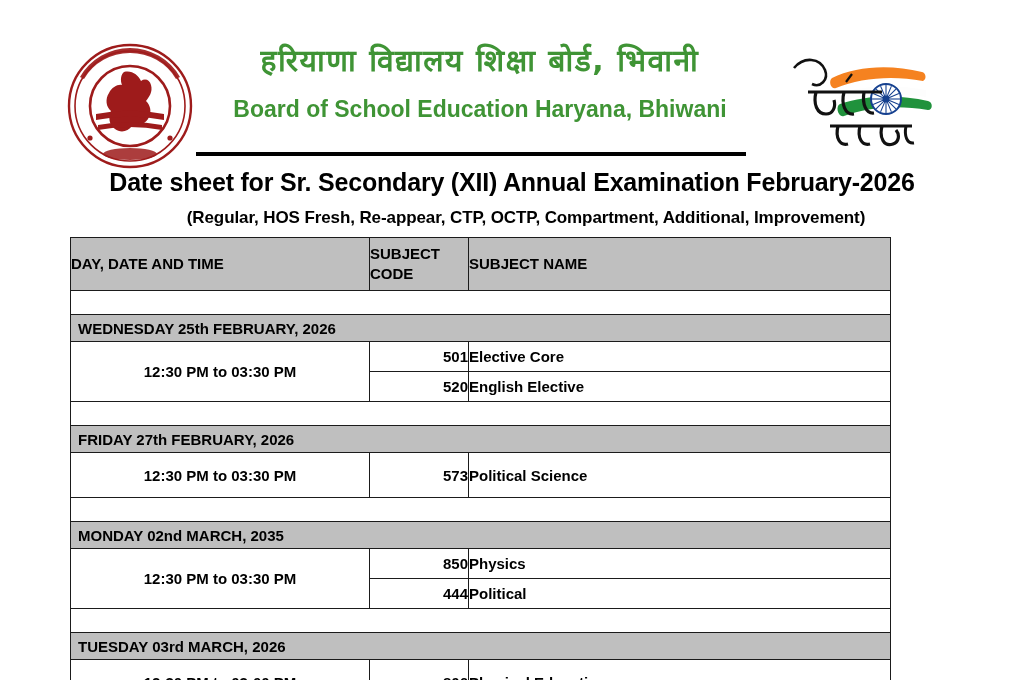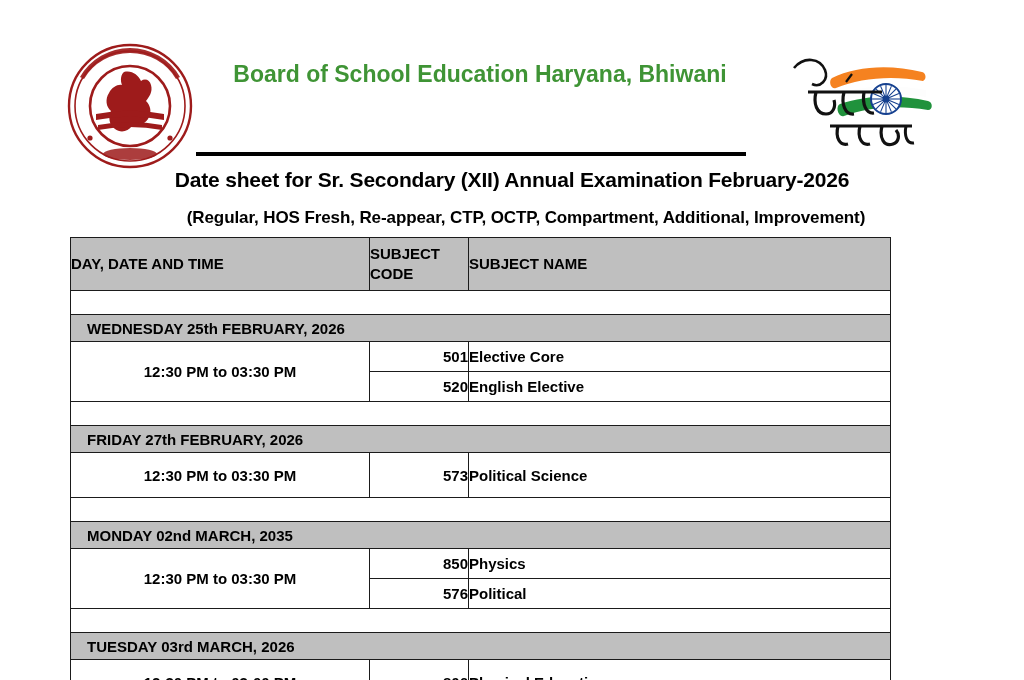--- a/index.html
+++ b/index.html
@@ -81,21 +81,21 @@
     background: #000000;
   }
 
   
   .doc-title {
     position: absolute;
     left: 0;
     top: 168px;
     width: 1024px;
     text-align: center;
-    font-size: 21px;
+    font-size: 25px;
     font-weight: 700;
     color: #000;
     letter-spacing: -0.2px;
   }
   .doc-subtitle {
     position: absolute;
     left: 0;
     top: 208px;
     width: 1024px;
     text-align: center;
@@ -140,21 +140,21 @@
 
   .spacer-row td {
     height: 23px;
     background: #ffffff;
   }
 
   .date-row td {
     background: #bfbfbf;
     height: 26px;
     text-align: left;
-    padding-left: 16px;
+    padding-left: 7px;
     font-size: 15px;
     font-weight: 700;
   }
 
   .time-cell {
     text-align: center;
     font-size: 15px;
     font-weight: 700;
     padding-right: 22px;
     margin-top: 33px;
@@ -198,20 +198,21 @@
         <path d="M32 83 q32 -6 64 0 l0 5 q-32 -6 -64 0 z"></path>
       </g>
 
       <ellipse cx="64" cy="112" rx="27" ry="6" fill="#9e1b1b" opacity="0.85"></ellipse>
       <circle cx="24" cy="96" r="2.6" fill="#9e1b1b"></circle>
       <circle cx="104" cy="96" r="2.6" fill="#9e1b1b"></circle>
     </svg>
   </div>
 
   <div class="board-titles">
+    <div class="title-hindi">हरियाणा विद्यालय शिक्षा बोर्ड, भिवानी</div>
     <div class="title-english">Board of School Education Haryana, Bhiwani</div>
   </div>
 
   <div class="vande-logo">
     <svg viewBox="0 0 160 96" width="160" height="96">
 
       <path d="M46 26 C70 14 104 12 136 20 C140 21 141 27 137 29
                C106 23 74 26 50 36 C45 38 42 29 46 26 Z" fill="#f58220"></path>
 
       <path d="M52 42 C78 33 110 32 140 38 L140 45 C110 40 80 41 54 49 Z" fill="#fdfdfd"></path>
@@ -304,21 +305,21 @@
       </tr>
       <tr class="date-row">
         <td colspan="3">MONDAY 02nd MARCH, 2035</td>
       </tr>
       <tr class="subject-row">
         <td class="time-cell" rowspan="2">12:30 PM to 03:30 PM</td>
         <td class="code-cell">850</td>
         <td class="name-cell">Physics</td>
       </tr>
       <tr class="subject-row">
-        <td class="code-cell">576</td>
+        <td class="code-cell">444</td>
         <td class="name-cell">Political</td>
       </tr>
       <tr class="spacer-row">
         <td colspan="3"></td>
       </tr>
       <tr class="date-row">
         <td colspan="3">TUESDAY 03rd MARCH, 2026</td>
       </tr>
       <tr class="subject-row-tall">
         <td class="time-cell" rowspan="1">12:30 PM to 03:00 PM</td>

